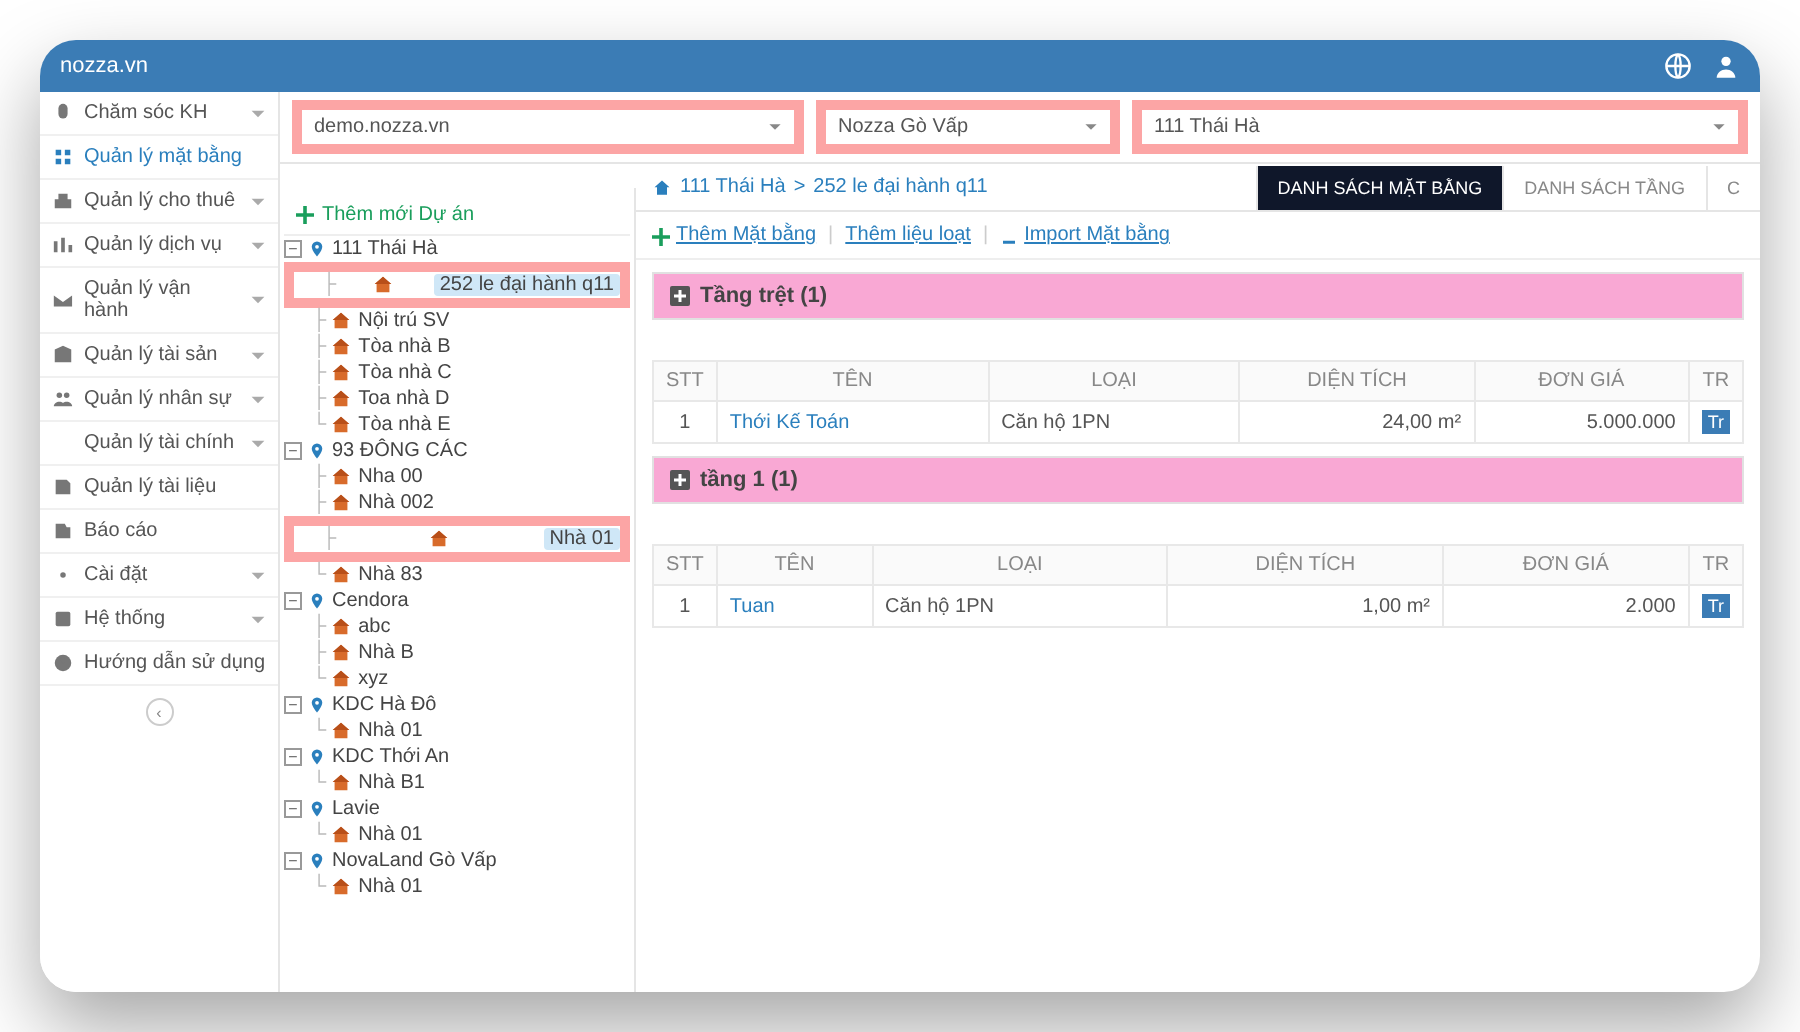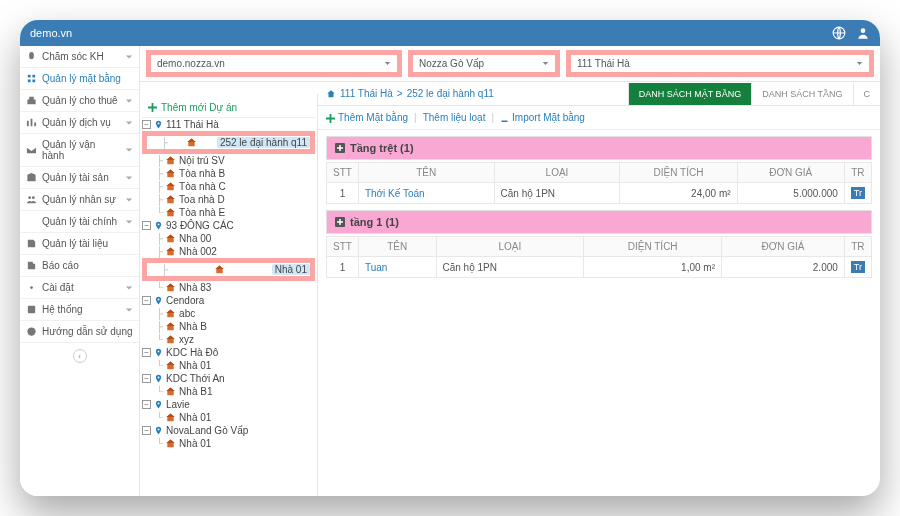--- a/index.html
+++ b/index.html
@@ -31,43 +31,43 @@
 .tnode .pin{width:9px;height:9px;fill:#2a7fbd;margin-right:3px;}
 .tnode .house{width:11px;height:11px;fill:#d86b2b;margin-right:3px;}
 .tnode .txt{color:#444;cursor:pointer;}
 .tnode.sel .txt{background:#cfe7f7;padding:0 3px;border-radius:2px;}
 .right{flex:1;overflow:auto;}
 .pathbar{display:flex;align-items:center;justify-content:space-between;border-bottom:1px solid #e5e5e5;font-size:10px;}
 .pathbar-l{display:flex;align-items:center;gap:4px;padding:6px 8px;color:#2a7fbd;}
 .pathbar-l .h{width:10px;height:10px;fill:#2a7fbd;}
 .tabs{display:flex;}
 .tab{padding:6px 10px;font-size:9px;color:#888;border-left:1px solid #e5e5e5;cursor:pointer;white-space:nowrap;}
-.tab.active{background:#15803d;color:#fff;}
+.tab.active{background:#0f172a;color:#fff;}
 .actions{display:flex;gap:6px;padding:6px 8px;font-size:10px;border-bottom:1px solid #eee;align-items:center;}
-.actions a{color:#2a7fbd;cursor:pointer;display:flex;align-items:flex-end;gap:3px;}
+.actions a{color:#2a7fbd;cursor:pointer;display:flex;align-items:flex-end;gap:3px;text-decoration:underline;}
 .actions .sep{color:#ccc;}
 .plus{width:9px;height:9px;fill:#1a9e5c;}
 .imp{width:9px;height:9px;fill:#2a7fbd;}
 .section{margin:6px 8px 0;}
 .sect-head{background:#f9a8d4;border:1px solid #e1e1e1;padding:5px 8px;font-size:11px;font-weight:bold;color:#444;display:flex;align-items:center;gap:5px;}
 .sect-head .sq{width:10px;height:10px;fill:#555;}
-table{width:100%;border-collapse:collapse;font-size:10px;margin-top:2px;border-radius:12px;}
+table{width:100%;border-collapse:collapse;font-size:10px;margin-top:20px;border-radius:12px;}
 th,td{border:1px solid #e8e8e8;padding:4px 6px;text-align:left;color:#555;}
 th{background:#fafafa;color:#888;text-align:center;font-weight:normal;}
 td.c{text-align:center;}
 td.r{text-align:right;}
 td.link{color:#2a7fbd;cursor:pointer;}
 .badge{background:#3b7cb5;color:#fff;padding:1px 3px;font-size:9px;display:inline-block;}
 </style>
 </head>
 <body>
 
 <div class="card">
   <div class="topbar">
-    <span>demo.vn</span>
+    <span>nozza.vn</span>
     <div class="topbar-right">
       <svg class="topbar-icon" viewBox="0 0 24 24">
           <circle cx="12" cy="12" r="10" fill="none" stroke="#fff" stroke-width="2"></circle>
           <path d="M2 12h20M12 2c3 3 3 17 0 20M12 2c-3 3-3 17 0 20" stroke="#fff" stroke-width="2" fill="none"></path>
         </svg>
       <svg class="topbar-icon" viewBox="0 0 24 24">
           <circle cx="12" cy="8" r="4"></circle>
           <path d="M4 22c0-4 4-7 8-7s8 3 8 7z"></path>
         </svg>
     </div>

